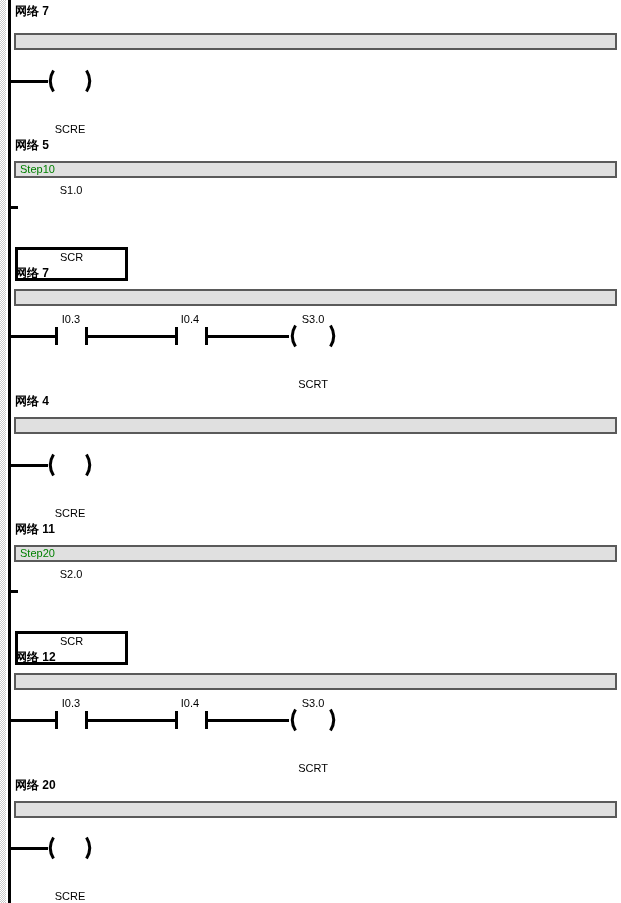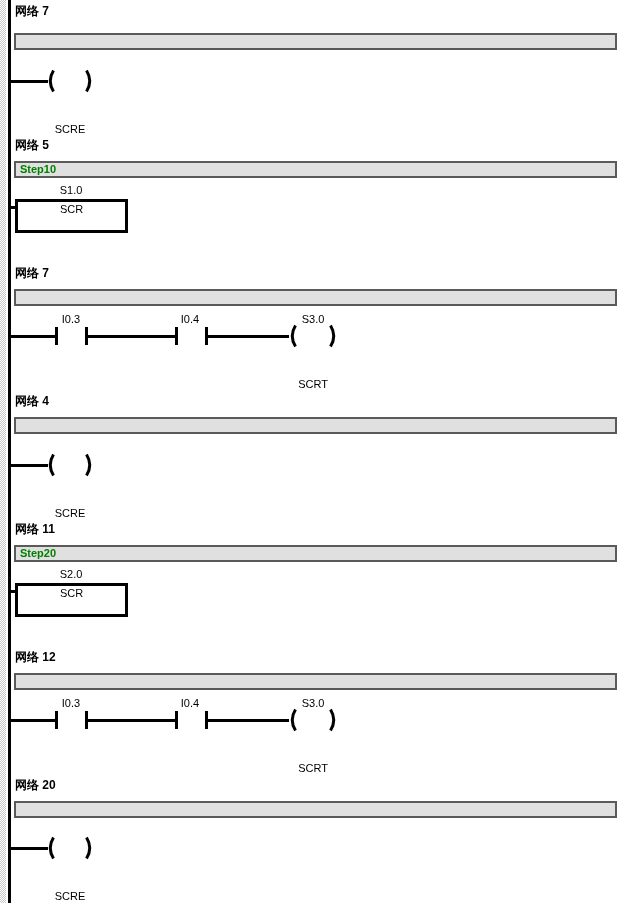--- a/index.html
+++ b/index.html
@@ -12,21 +12,21 @@
     background-image: conic-gradient(#c9c9c9 25%, #ffffff 0 50%, #c9c9c9 0 75%, #ffffff 0);
     background-size:2px 2px;
   }
   .rail { position:absolute; left:8px; top:0; width:3px; height:903px; background:#000; }
   .net-title {
     position:absolute; left:15px; height:14px; line-height:14px;
     font-size:12px; font-weight:bold; white-space:nowrap;
   }
   .comment-bar {
     position:absolute; left:14px; width:603px; height:17px;
-    background:#e0e0e0; border:2px solid #5a5a5a; box-sizing:border-box;font-weight:bold;
+    background:#e0e0e0; border:2px solid #5a5a5a; box-sizing:border-box;
   }
   .comment-text {
     position:absolute; left:4px; top:0px; font-size:11px; line-height:13px;
     color:#008000; white-space:nowrap;
   }
   .wire { position:absolute; height:3px; background:#000; }
   .cbar { position:absolute; width:3px; height:18px; background:#000; }
   .operand {
     position:absolute; width:60px; text-align:center;
     font-size:11px; line-height:13px; white-space:nowrap;
@@ -35,21 +35,21 @@
   .coil.wide { width:50px; }
   .coil .ctext {
     position:absolute; left:8px; right:8px; top:0; height:24px; line-height:24px;
     text-align:center; font-size:11px; letter-spacing:0px;margin-top:48px;
   }
   .paren { position:absolute; top:0; width:9px; height:24px; }
   .paren.pl { left:0; }
   .paren.pr { right:0; }
   .scrbox {
     position:absolute; left:15px; width:113px; height:34px;
-    border:3px solid #000; background:#fff; box-sizing:border-box;
+    border:3px solid #000; background:#fff; box-sizing:border-box;margin-top:48px;
   }
   .scrbox .btext {
     position:absolute; left:0; right:0; top:1px; text-align:center;
     font-size:11px; line-height:13px;
   }
 </style>
 </head>
 <body>
 
 <div class="page">

